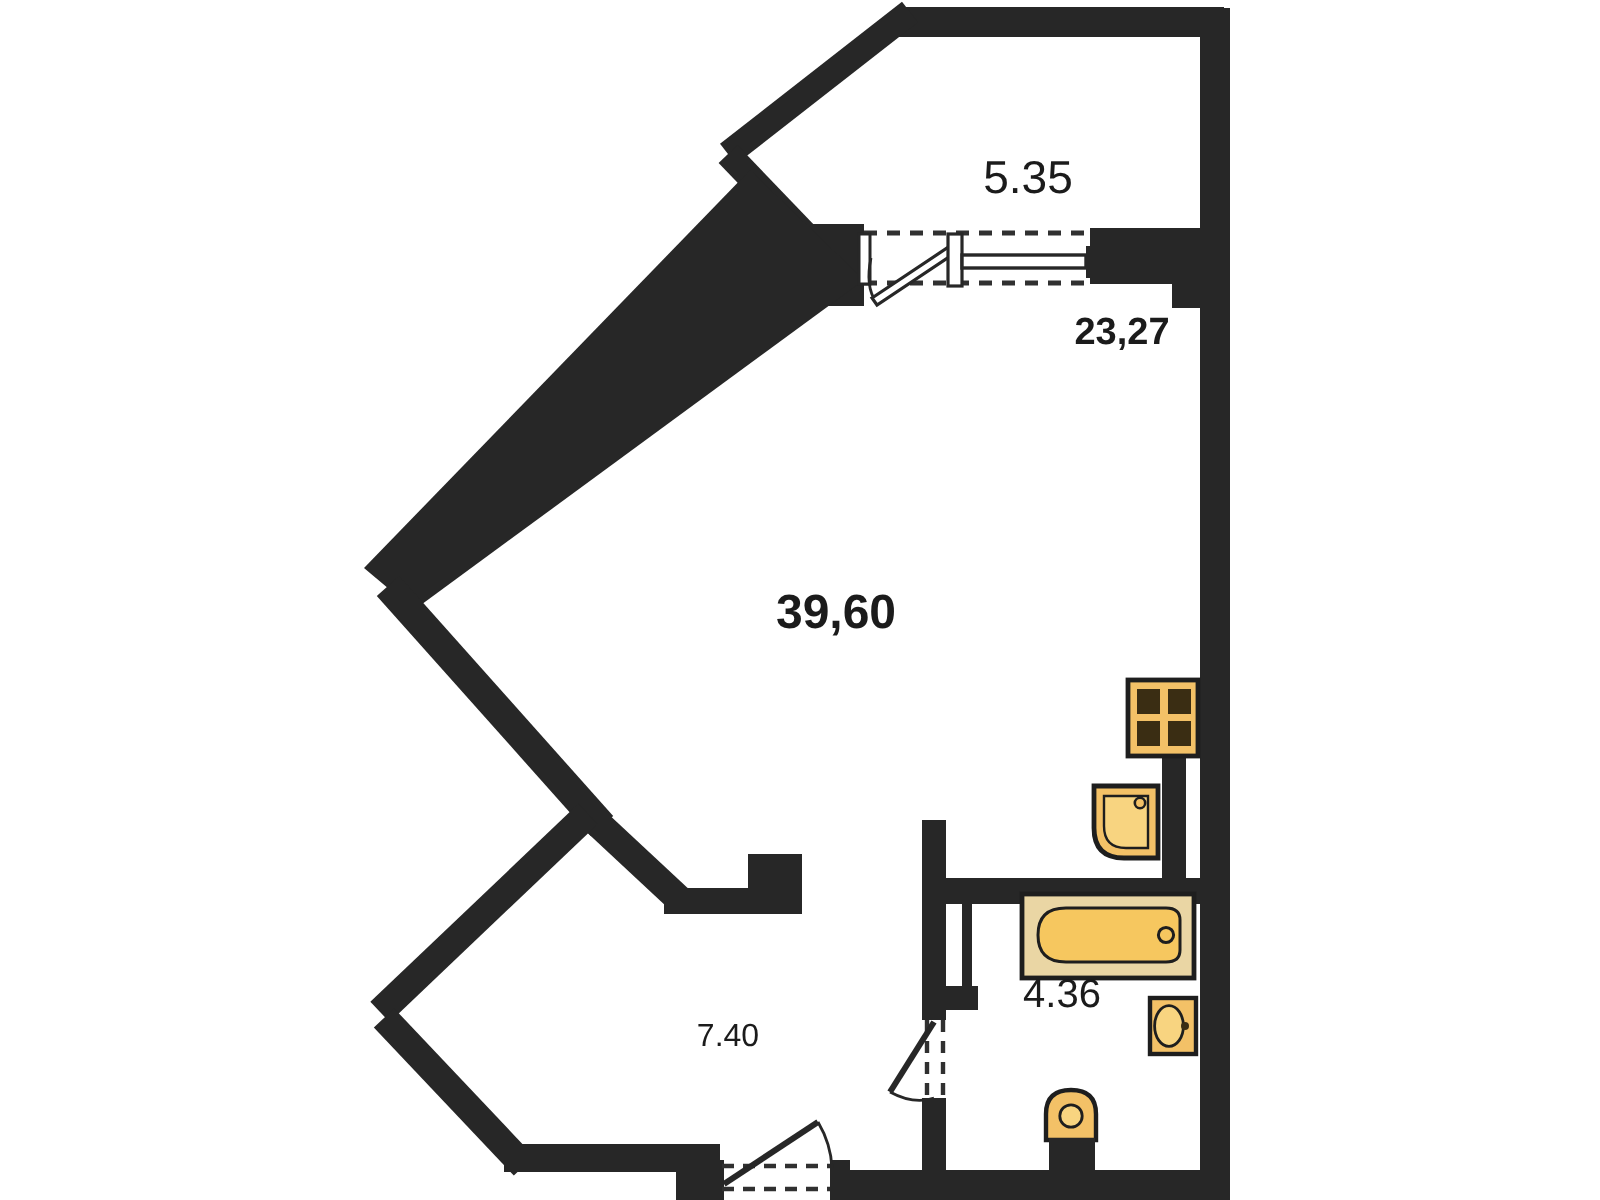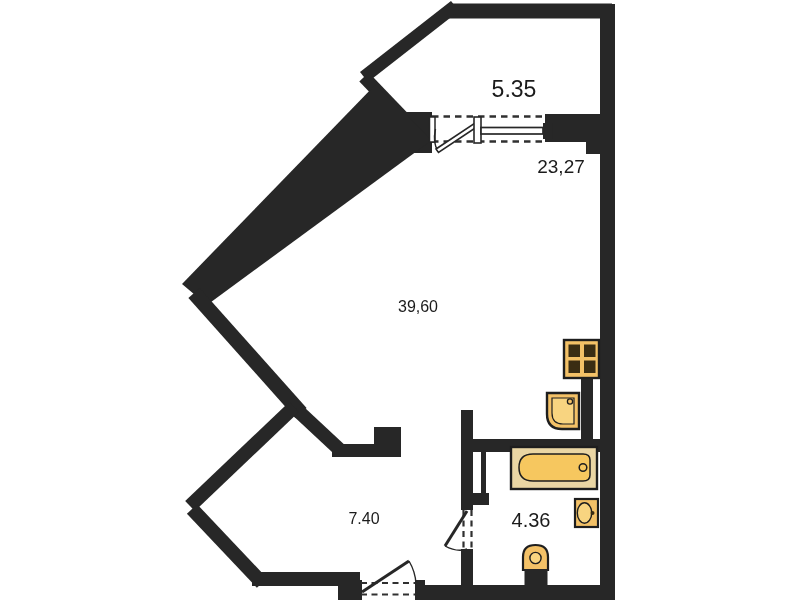--- a/index.html
+++ b/index.html
@@ -12,24 +12,24 @@
   }
   .plan svg{position:absolute;left:0;top:0;}
   .area-label{
     position:absolute;
     transform:translate(-50%,-50%);
     color:#1b1b1b;
     white-space:nowrap;
     font-family:"Liberation Sans", sans-serif;
   }
   .lbl-balcony{left:514px;top:69px;font-size:23px;font-weight:400;margin-top:20px;}
-  .lbl-window-zone{left:561px;top:167px;font-size:19px;font-weight:400;}
-  .lbl-living{left:418px;top:307px;font-size:16px;font-weight:400;}
+  .lbl-window-zone{left:561px;top:167px;font-size:19px;font-weight:700;}
+  .lbl-living{left:418px;top:307px;font-size:24px;font-weight:700;}
   .lbl-hall{left:364px;top:519px;font-size:16px;font-weight:400;}
-  .lbl-bath{left:531px;top:520px;font-size:20px;font-weight:400;}
+  .lbl-bath{left:531px;top:498px;font-size:20px;font-weight:400;}
 </style>
 </head>
 <body>
 
 <div class="plan">
   <svg width="800" height="600" viewBox="0 0 800 600">
 
     <g fill="#272727" stroke="none">
 
       <line x1="449" y1="11" x2="612" y2="11" stroke="#272727" stroke-width="15"></line>

